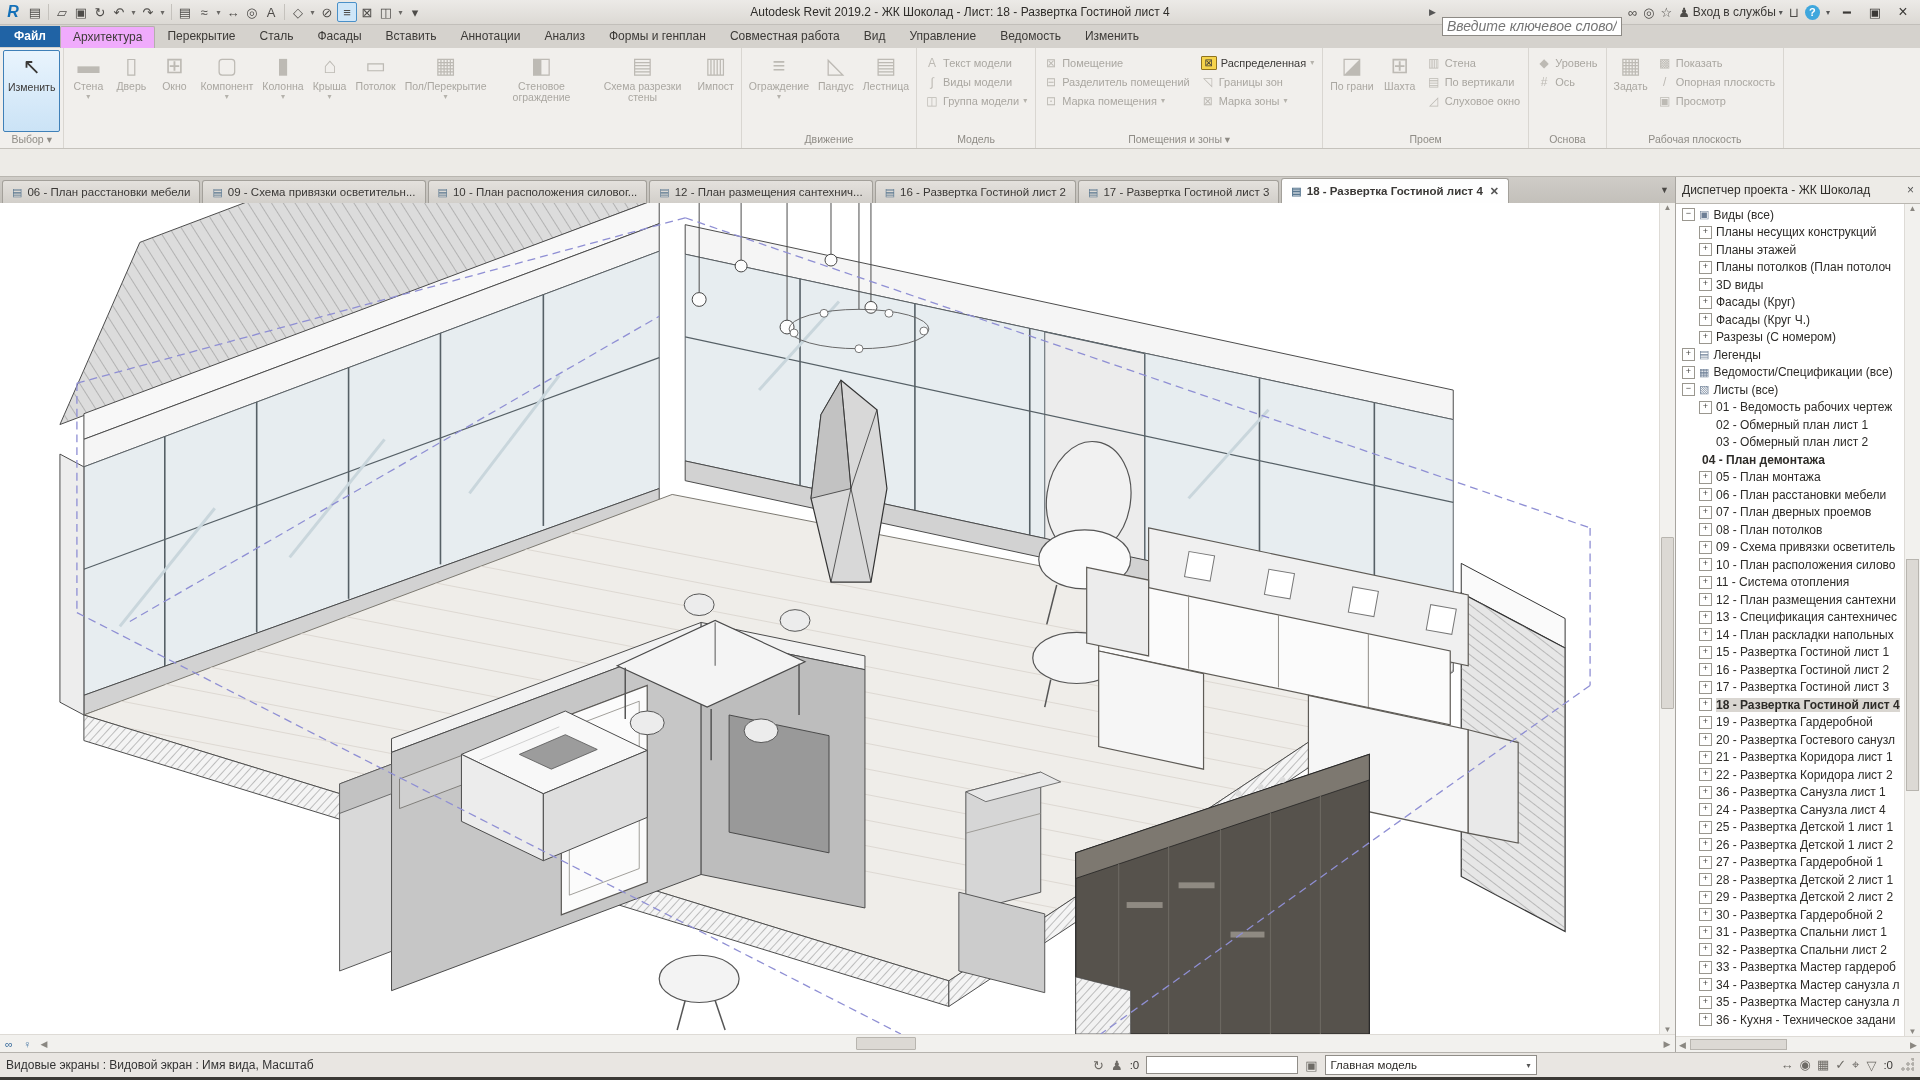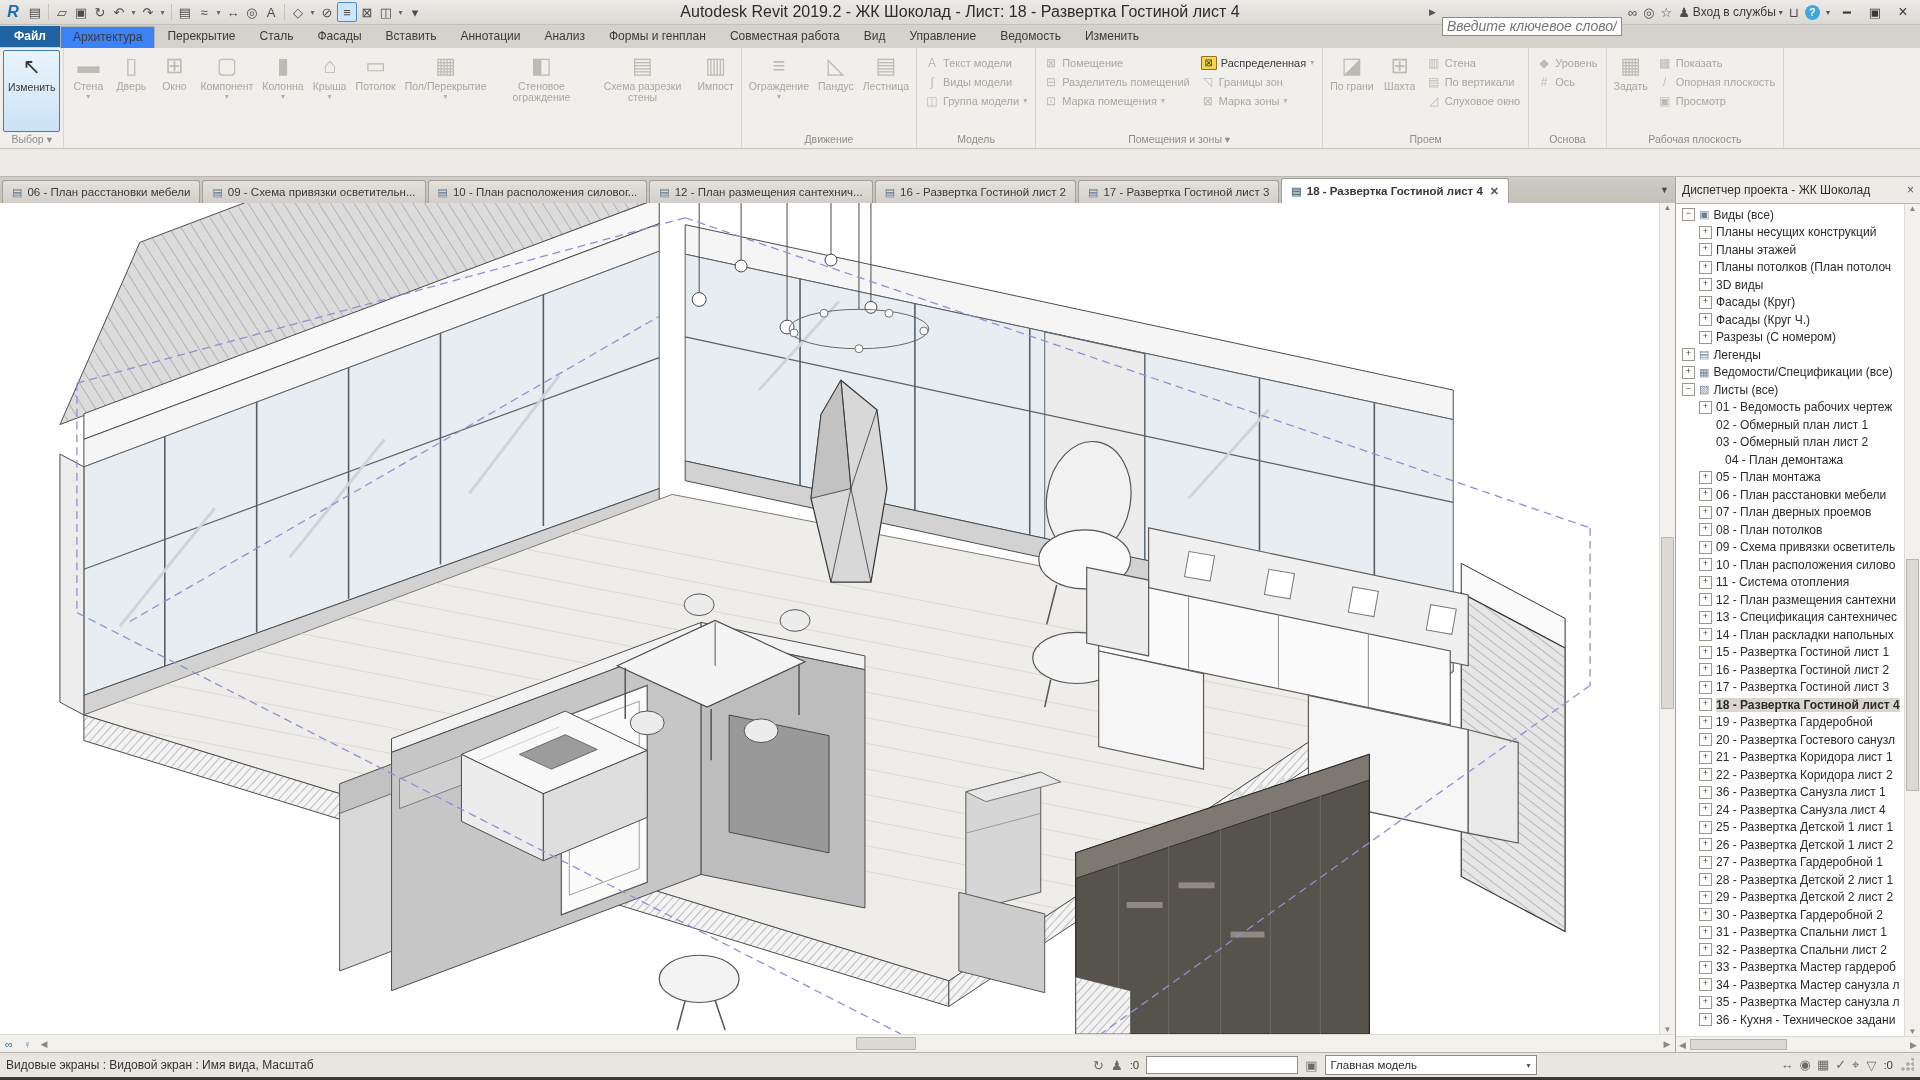--- a/index.html
+++ b/index.html
@@ -9,36 +9,36 @@
   
   .titlebar{height:24px;background:linear-gradient(#eceae7,#dcd9d4);display:flex;align-items:center;
     position:relative;border-bottom:1px solid #c2bfba;flex:0 0 auto;}
   .qat{display:flex;align-items:center;gap:1px;padding-left:4px;}
   .qat .qbtn{min-width:18px;height:18px;display:flex;align-items:center;justify-content:center;
     font-size:13px;color:#4e4c49;cursor:default;}
   .qat .qbtn.caret{min-width:9px;font-size:8px;color:#6a6865;}
   .qat .logo{color:#1470b8;font-weight:bold;font-size:16px;font-style:italic;margin-right:3px;}
   .qat .active-tool{border:1px solid #4a90c8;background:#cfe6f8;border-radius:2px;}
   .qat .sep{width:1px;height:16px;background:#c5c2bd;margin:0 3px;}
-  .win-title{position:absolute;left:0;right:0;text-align:center;font-size:16px;color:#2e2c29;pointer-events:none;}
+  .win-title{position:absolute;left:0;right:0;text-align:center;font-size:12px;color:#2e2c29;pointer-events:none;}
   .tb-right{margin-left:auto;display:flex;align-items:center;gap:6px;padding-right:6px;z-index:2;}
   .flyout{font-size:9px;color:#555;}
   .search{width:170px;height:17px;border:1px solid #8d8a85;background:#fff;font-size:14px;
     font-style:italic;color:#777;padding:0 4px;font-family:"Liberation Sans",sans-serif;margin-top:28px;}
   .tbicon{font-size:13px;color:#4e4c49;}
   .signin{font-size:12px;color:#3b3936;display:flex;align-items:center;gap:3px;}
   .helpcirc{width:15px;height:15px;border-radius:50%;background:#3fa7dd;color:#fff;font-size:11px;
     display:flex;align-items:center;justify-content:center;font-weight:bold;}
   .winbtn{font-size:13px;color:#3b3936;width:22px;text-align:center;}
 
   
   .tabrow{height:23px;background:#d5d2cd;display:flex;align-items:center;flex:0 0 auto;}
   .rtab{padding:3px 12px 4px;font-size:12px;color:#3c3a37;cursor:default;}
   .rtab.file{background:#2063a5;color:#fff;font-weight:bold;padding:3px 14px 4px;}
-  .rtab.active{background:#3b82f6;border:1px solid #b3b0aa;border-bottom:none;border-radius:2px 2px 0 0;}
+  .rtab.active{background:#f0abfc;border:1px solid #b3b0aa;border-bottom:none;border-radius:2px 2px 0 0;}
 
   
   .ribbon{height:100px;background:#f1efec;border-bottom:1px solid #c5c2bc;display:flex;flex:0 0 auto;overflow:hidden;}
   .panel{display:flex;flex-direction:column;border-right:1px solid #d9d6d1;padding:2px 3px 0;flex:0 0 auto;}
   .panel-body{display:flex;align-items:stretch;gap:1px;flex:1;}
   .panel-label{text-align:center;font-size:10.5px;color:#8f8c86;padding:1px 2px 3px;white-space:nowrap;}
   .bigbtn{display:flex;flex-direction:column;align-items:center;justify-content:flex-start;
     padding:3px 4px 0;max-width:92px;min-width:34px;}
   .bigbtn .bicon{font-size:22px;line-height:26px;color:#bdbab4;}
   .bigbtn .blabel{font-size:10.5px;line-height:11px;color:#aaa7a1;text-align:center;margin-top:2px;}
@@ -725,21 +725,21 @@
               <span class="tlabel">01 - Ведомость рабочих чертеж</span>
             </div>
             <div class="trow" style="padding-left: 23px;">
               <span class="texp none"></span>
               <span class="tlabel">02 - Обмерный план лист 1</span>
             </div>
             <div class="trow" style="padding-left: 23px;">
               <span class="texp none"></span>
               <span class="tlabel">03 - Обмерный план лист 2</span>
             </div>
-            <div class="trow" style="padding-left: 32px;">
+            <div class="trow" style="padding-left: 9px; font-weight: bold;">
               <span class="texp none"></span>
               <span class="tlabel">04 - План демонтажа</span>
             </div>
             <div class="trow" style="padding-left: 23px;">
               <span class="texp">+</span>
               <span class="tlabel">05 - План монтажа</span>
             </div>
             <div class="trow" style="padding-left: 23px;">
               <span class="texp">+</span>
               <span class="tlabel">06 - План расстановки мебели</span>

